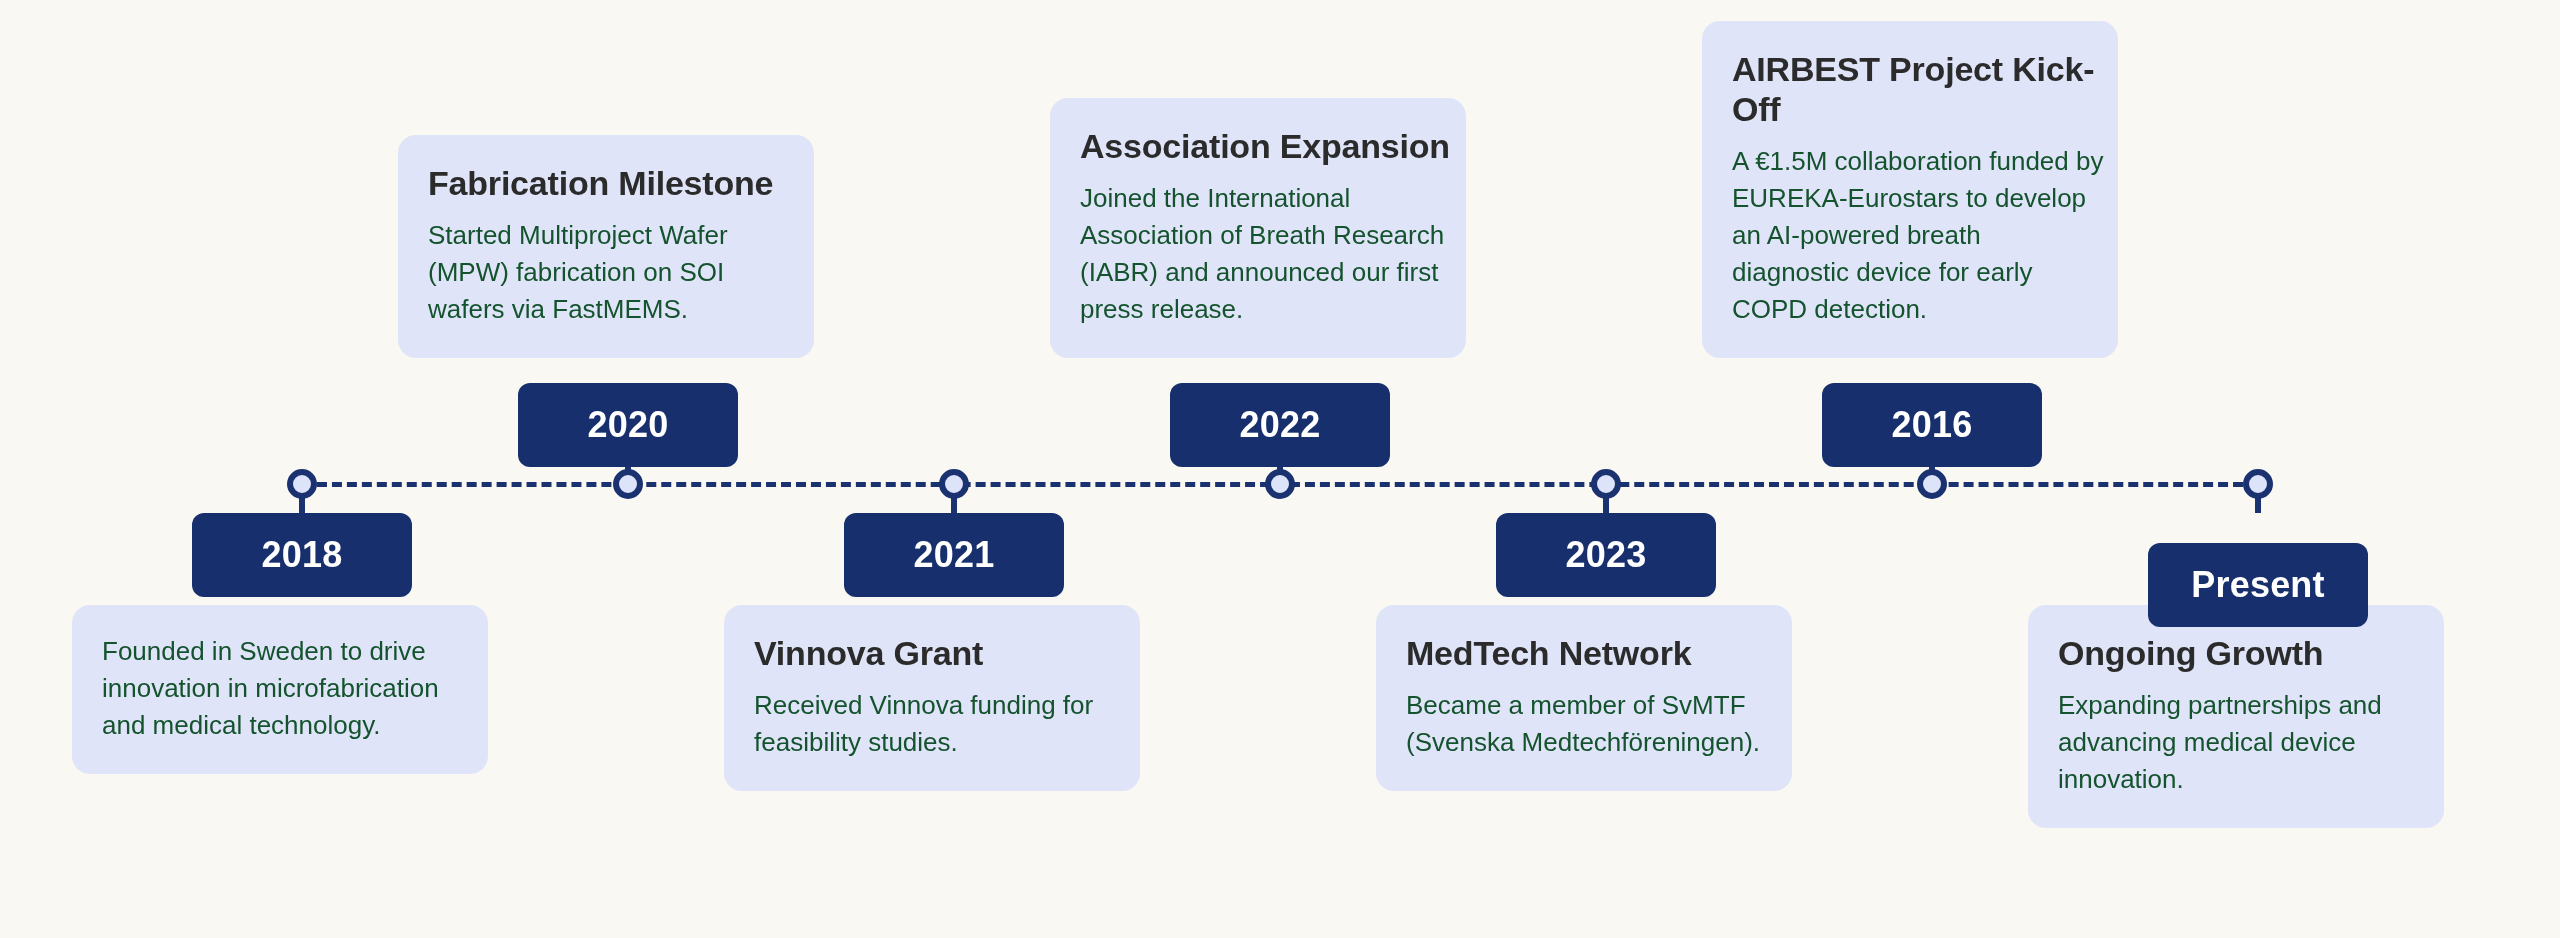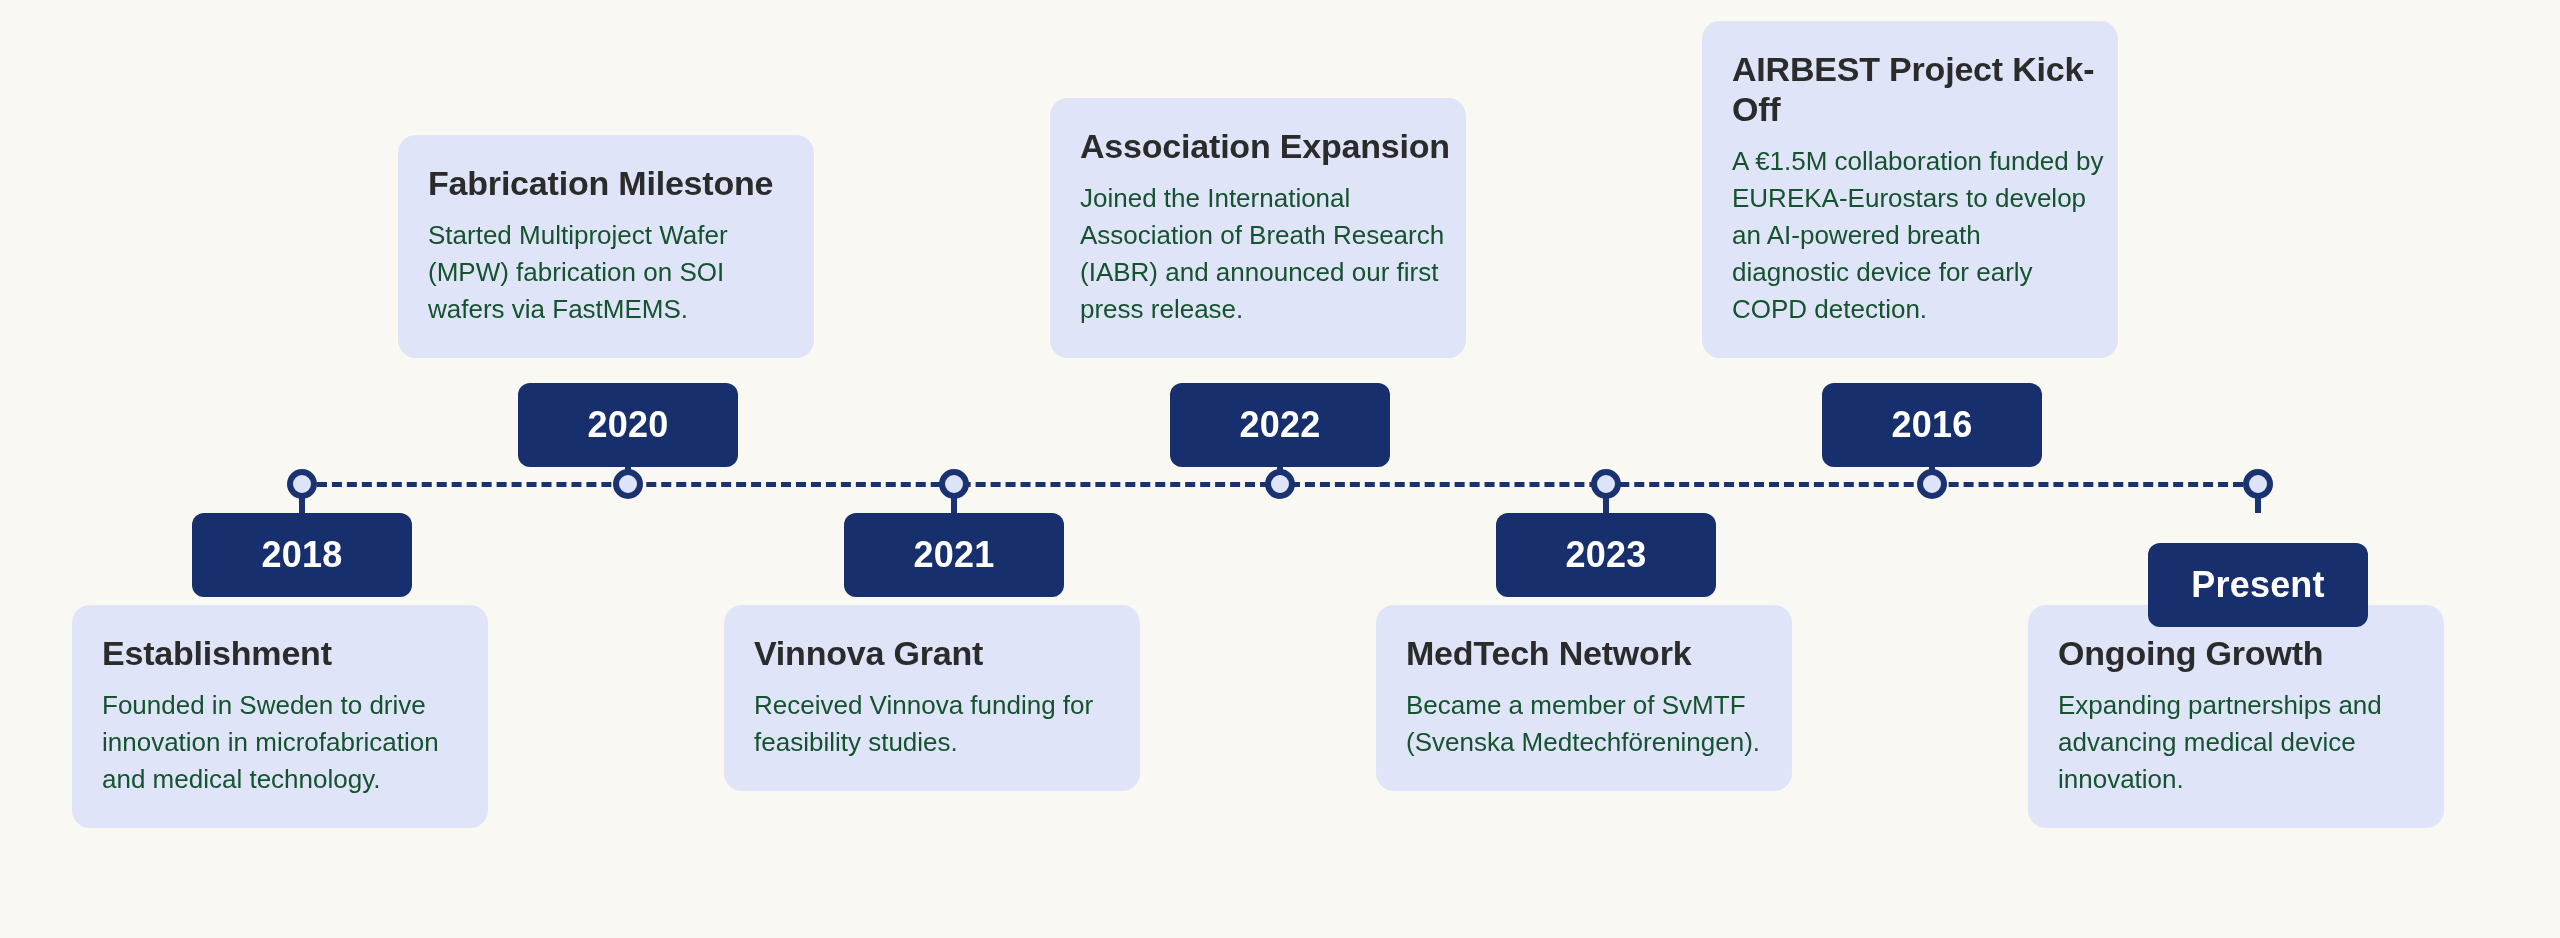--- a/index.html
+++ b/index.html
@@ -109,21 +109,20 @@
 </style>
 </head>
 <body>
 
 <div id="timeline-canvas">
 
   <div class="axis-line"></div>
 
   <div id="milestone-layer">
       <div class="event-card below" style="left: 302px;">
-        <div class="event-title">Establishment</div>
         <div class="event-desc">Founded in Sweden to drive innovation in microfabrication and medical technology.</div>
       </div>
       <div class="year-chip below" style="left: 302px;">2018</div>
       <div class="stem down" style="left: 302px;"></div>
       <div class="node" style="left: 302px;"></div>
       <div class="event-card above" style="left: 628px;">
         <div class="event-title">Fabrication Milestone</div>
         <div class="event-desc">Started Multiproject Wafer (MPW) fabrication on SOI wafers via FastMEMS.</div>
       </div>
       <div class="year-chip above" style="left: 628px;">2020</div>

